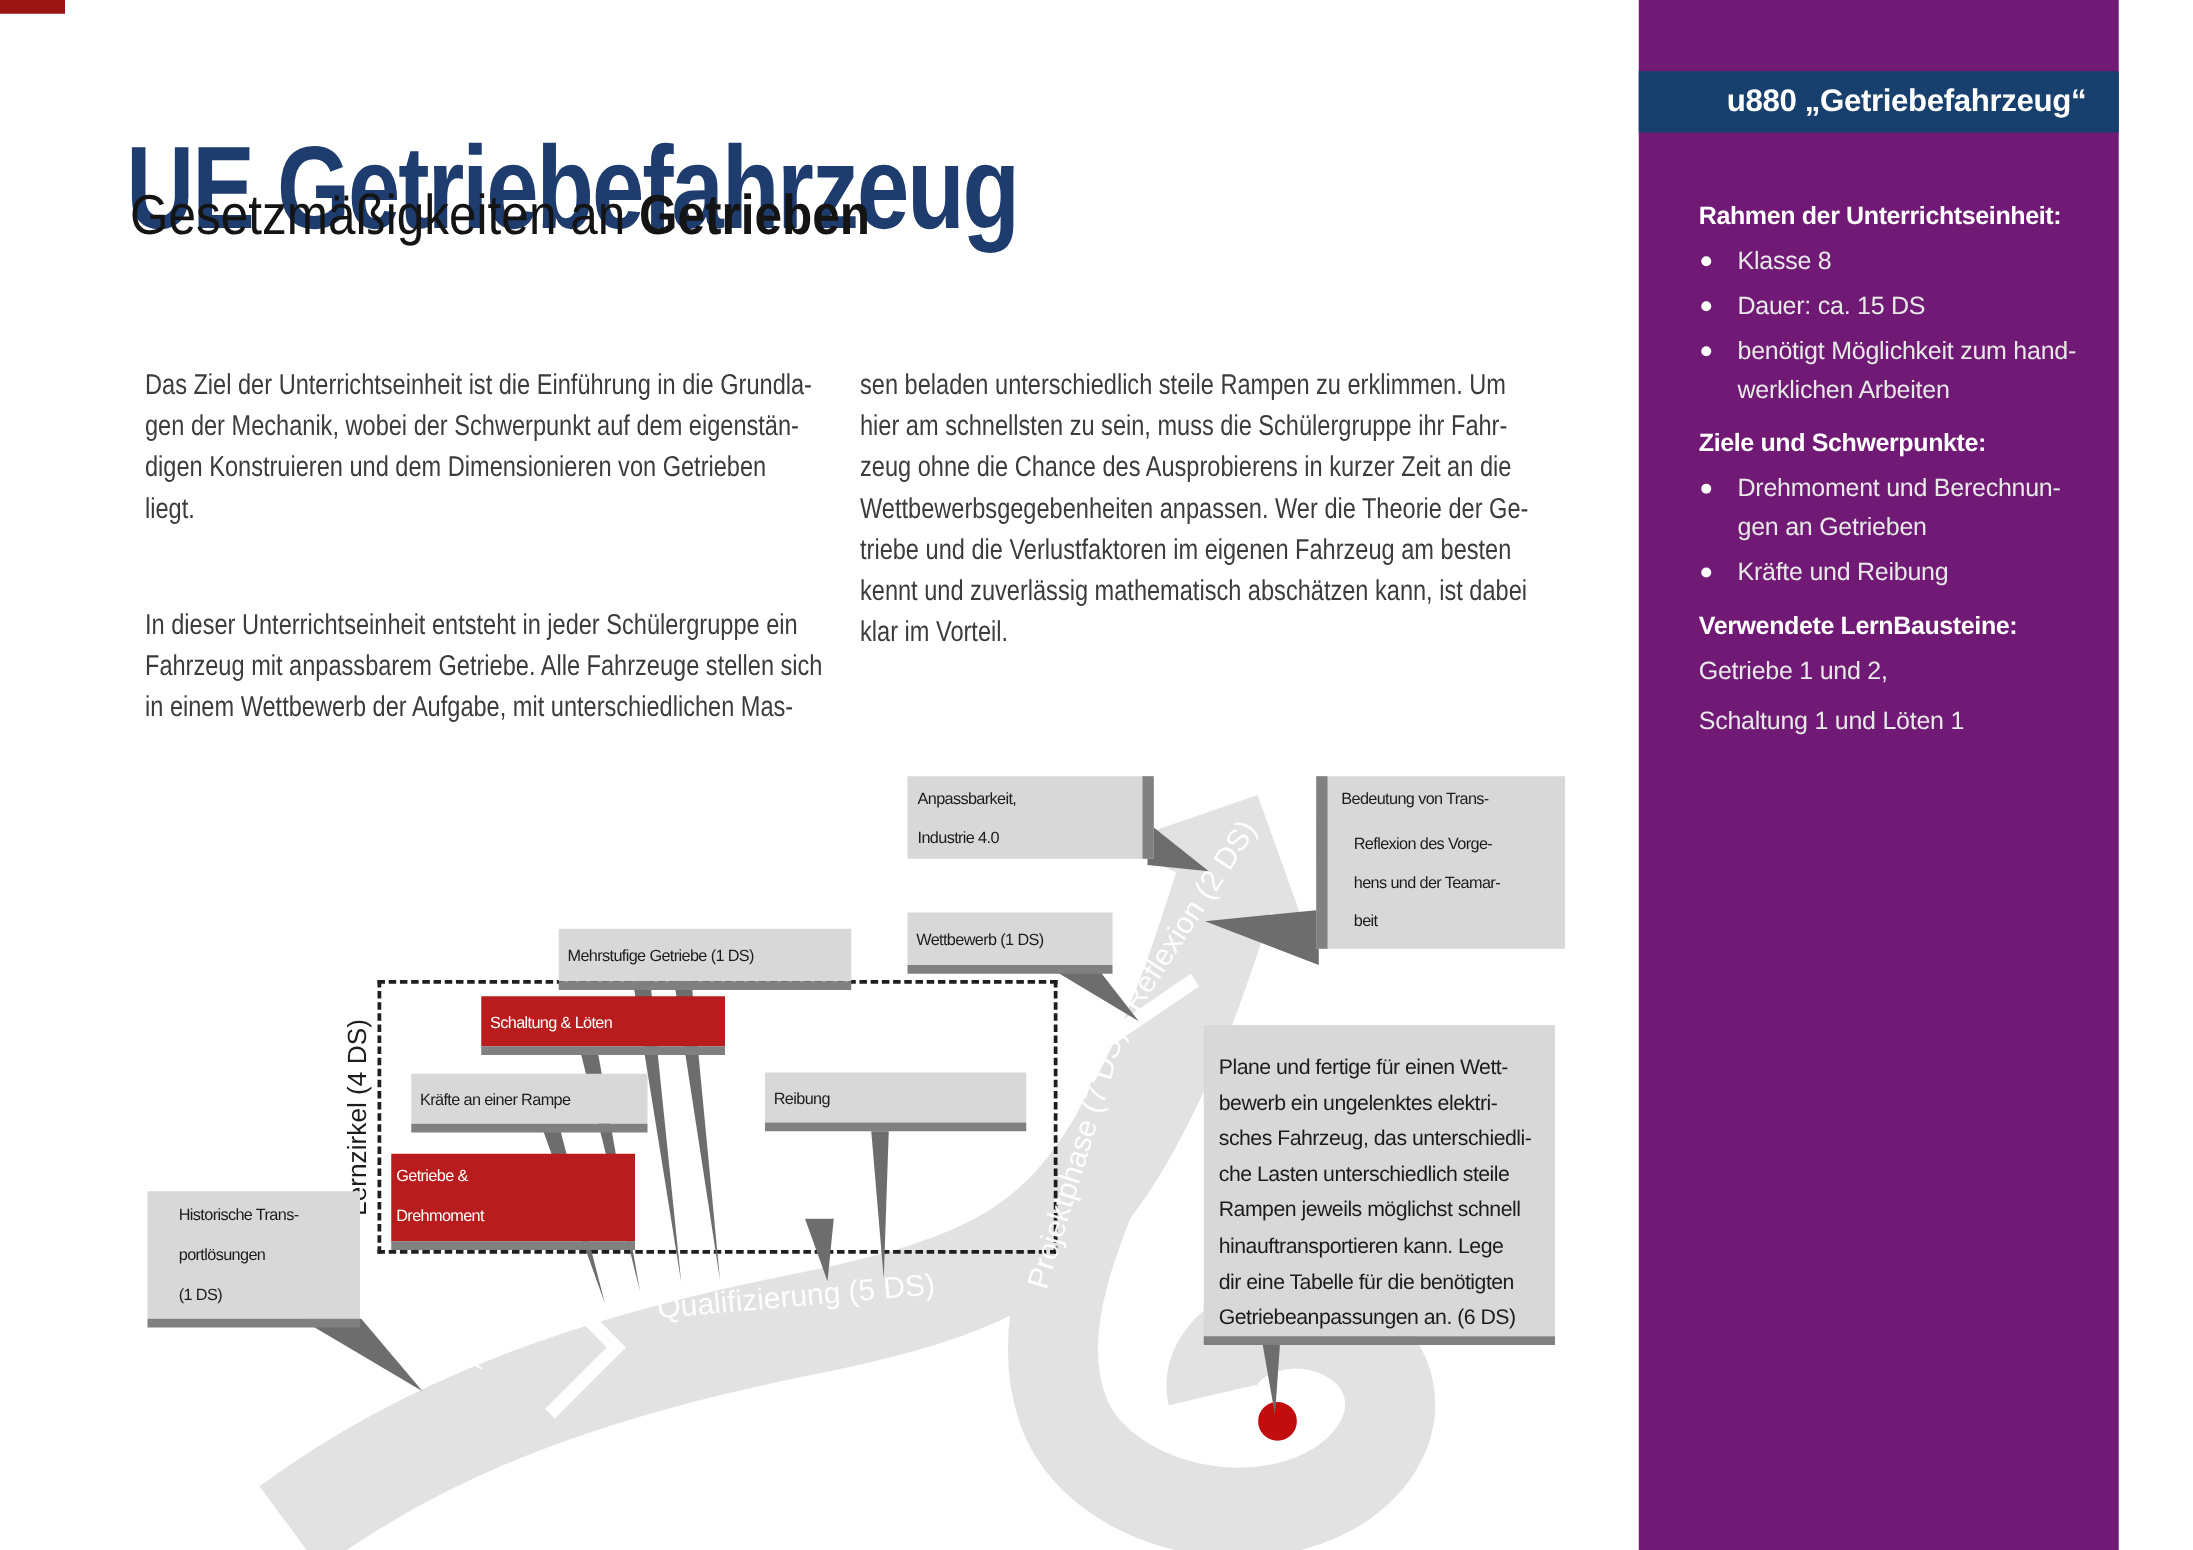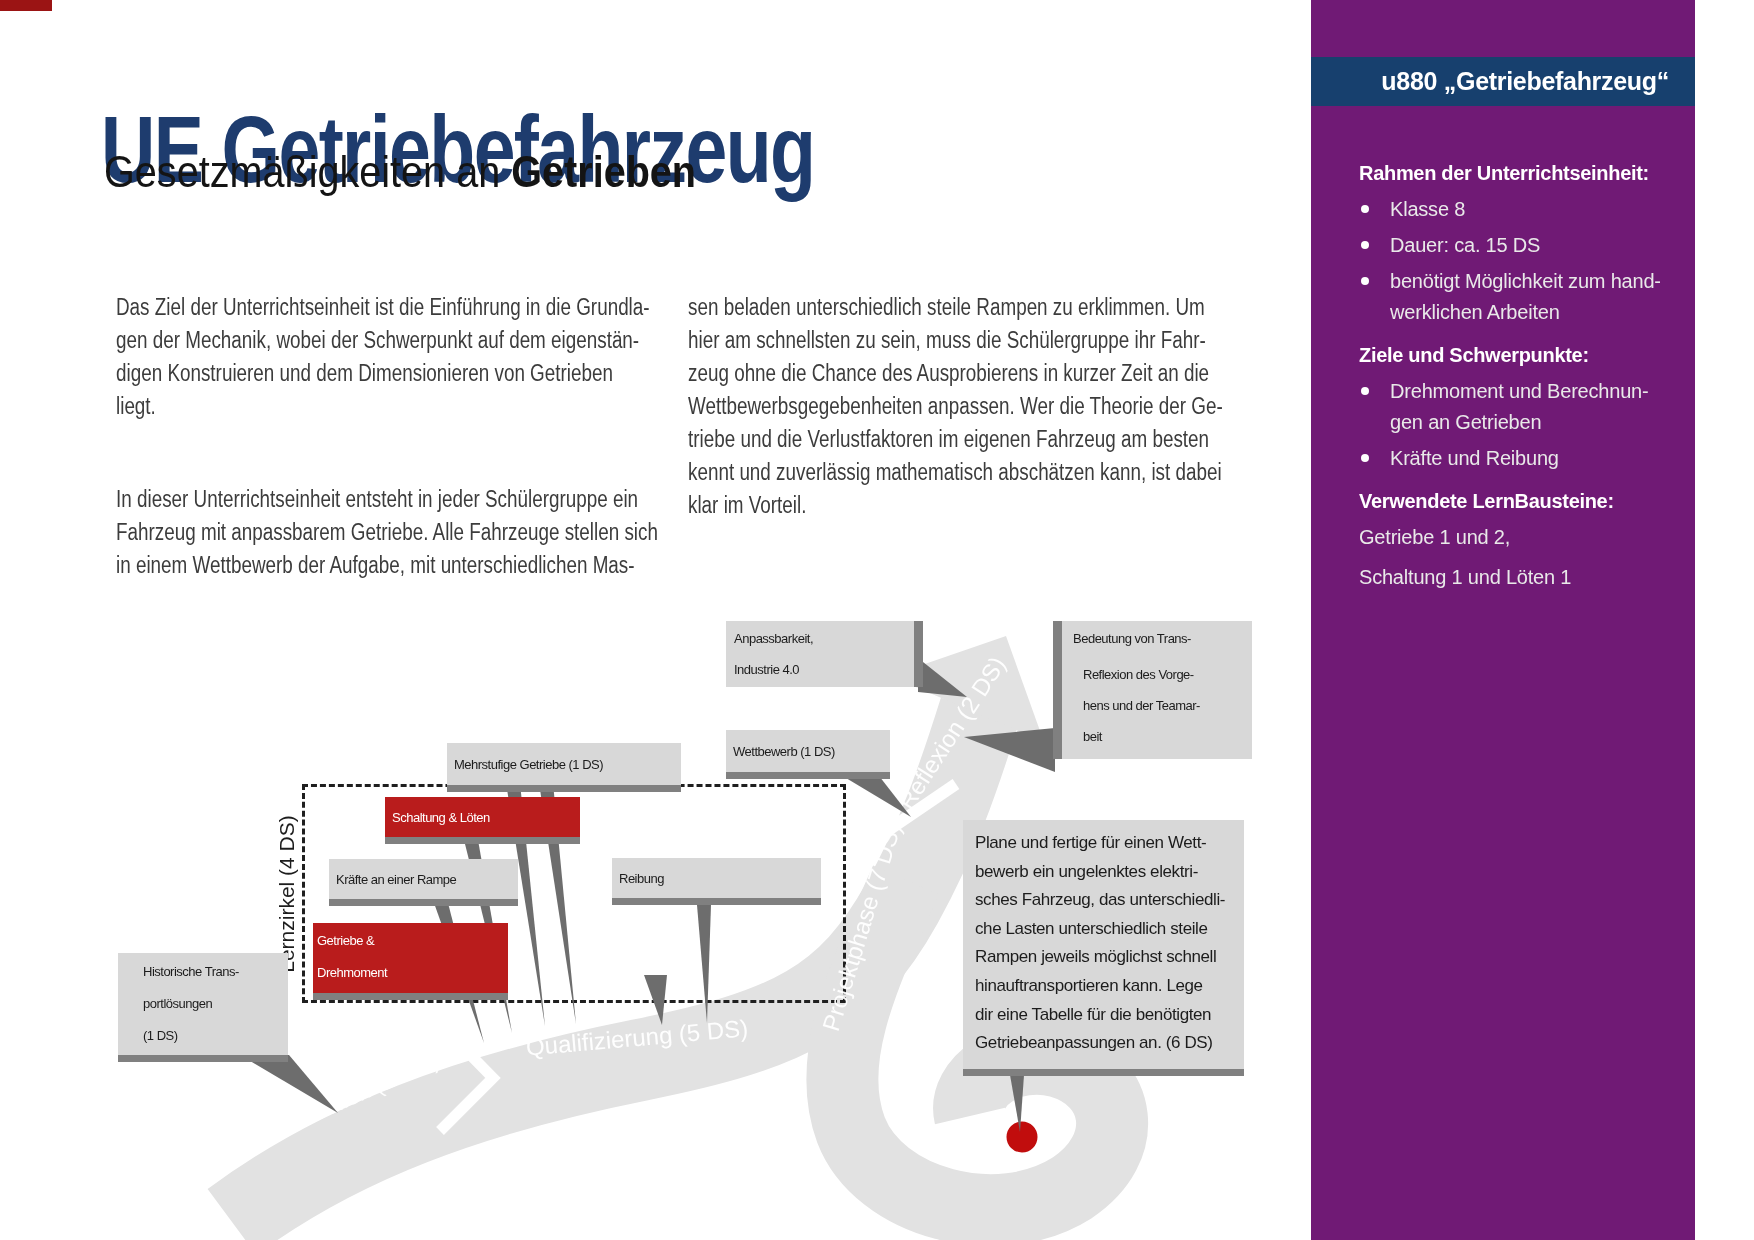--- a/index.html
+++ b/index.html
@@ -64,21 +64,21 @@
   #box-bedeutung{left:1053px;top:621px;width:199px;height:67px;padding:2px 4px 2px 20px;}
   #box-reflexion{left:1053px;top:656px;width:199px;height:103px;padding:3px 4px 3px 30px;}
   #box-mehrstufige{left:447px;top:730px;width:234px;height:42px;margin-top:13px;}
   #box-wettbewerb{left:726px;top:730px;width:164px;height:42px;}
   #box-schaltung{left:385px;top:797px;width:195px;height:40px;}
   #box-kraefte{left:329px;top:859px;width:189px;height:40px;}
   #box-reibung{left:612px;top:858px;width:209px;height:40px;}
   #box-getriebe{left:313px;top:923px;width:195px;height:70px;padding:2px 4px;line-height:32px;}
   #box-achsbelastung{left:580px;top:932px;width:241px;height:40px;}
   #box-historisch{left:118px;top:953px;width:170px;height:102px;padding:3px 25px;line-height:32px;}
-  #box-projekt{left:963px;top:820px;width:281px;height:249px;padding:9px 12px;
+  #box-projekt{left:963px;top:820px;width:281px;height:249px;padding:20px 12px;
                font-size:17px;line-height:28.6px;letter-spacing:-0.4px;}
 </style>
 </head>
 <body>
 
 <div class="page">
 
   <div class="corner-mark"></div>
 
   <svg class="dsvg" width="1754" height="1240" viewBox="0 0 1754 1240">

